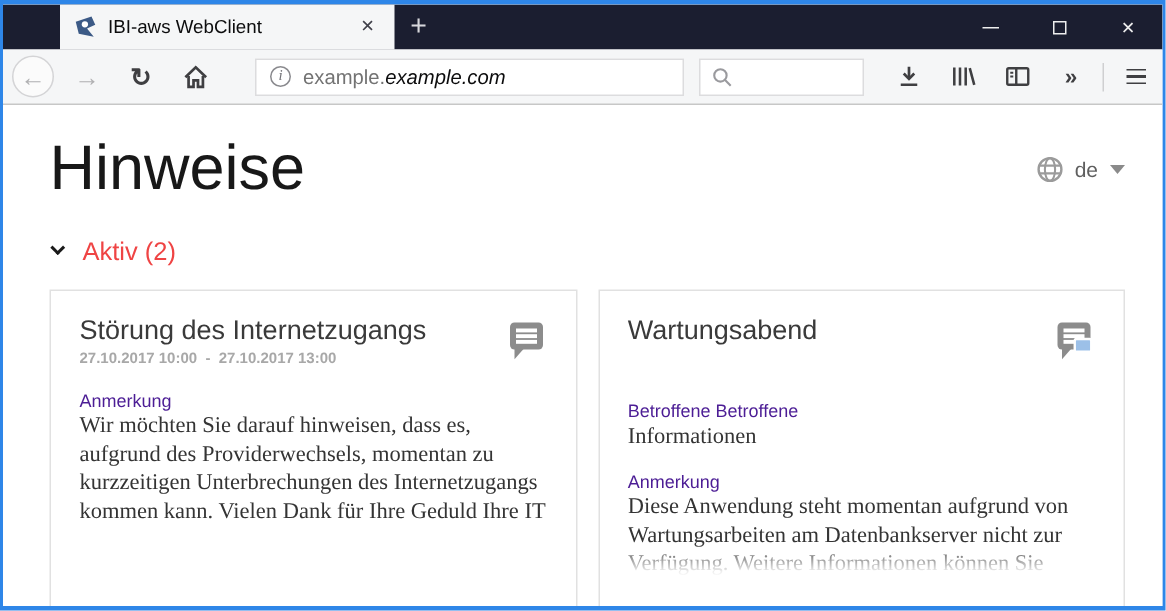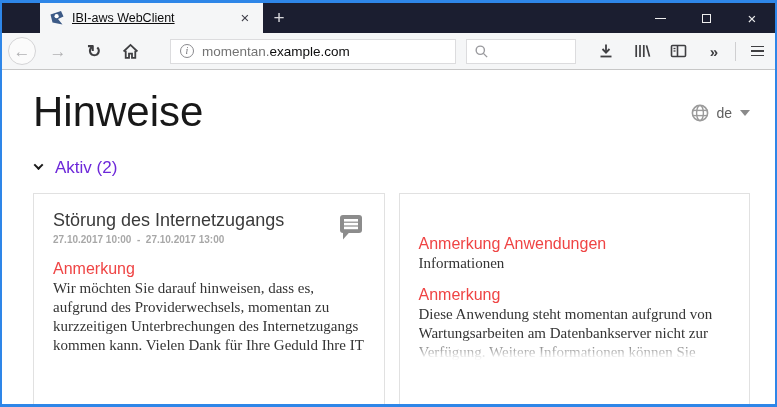--- a/index.html
+++ b/index.html
@@ -6,21 +6,21 @@
   body { font-family:"Liberation Sans", sans-serif; background:#e8e8e8; }
 
   .window { width:777px; height:407px; background:#fff; position:relative; overflow:hidden;
             border:2px solid #2e86e8; border-top-width:3px; border-bottom-width:3px; }
 
   
   .titlebar { height:30px; background:#1b1e30; display:flex; align-items:stretch; }
   .tab-strip { display:flex; margin-left:38px; }
   .tab { width:223px; background:#f5f6f7; display:flex; align-items:center; gap:7px; padding:0 9px; cursor:default; }
   .favicon { width:16px; height:16px; flex:0 0 auto; }
-  .tab-title { flex:1; font-size:12.5px; color:#0c0c0d; white-space:nowrap; overflow:hidden;text-decoration:underline; }
+  .tab-title { flex:1; font-size:12.5px; color:#0c0c0d; white-space:nowrap; overflow:hidden; }
   .tab-close { font-size:15px; color:#40404a; width:18px; text-align:center; line-height:18px; border-radius:2px; }
   .new-tab { width:32px; color:#d7d7db; font-size:19px; font-weight:300; text-align:center; line-height:29px; }
   .win-controls { margin-left:auto; display:flex; }
   .win-btn { width:46px; display:flex; align-items:center; justify-content:center; color:#eee; }
   .min-glyph { width:11px; height:1px; background:#eee; }
   .max-glyph { width:9px; height:9px; border:1px solid #eee; }
   .close-glyph { font-size:15px; line-height:1; }
 
   
   .toolbar { height:37px; background:#f5f6f7; border-bottom:1px solid #c7c7c7; display:flex; align-items:center; padding:0 4px 0 6px; }
@@ -29,50 +29,50 @@
   .nav-glyph { font-size:17px; color:#3f3f42; line-height:1; }
   .disabled .nav-glyph { color:#b1b1b3; }
   .back-circle { width:28px; height:28px; border:1px solid #d4d4d6; border-radius:50%; background:#fbfbfb;
                  display:flex; align-items:center; justify-content:center; }
   .urlbar { margin-left:26px; width:286px; height:25px; background:#fff; border:1px solid #dcdcde;
             display:flex; align-items:center; gap:8px; padding:0 9px; }
   .info-badge { width:14px; height:14px; border:1px solid #8a8a8e; border-radius:50%; color:#737378;
                 font-size:10px; line-height:12px; text-align:center; font-family:"Liberation Serif", serif; font-style:italic; flex:0 0 auto; }
   .url-text { font-size:13.5px; white-space:nowrap; }
   .url-sub { color:#737373; }
-  .url-dom { color:#0c0c0d; }
+  .url-dom { color:#0c0c0d;font-style:italic; }
   .searchbar { margin-left:10px; width:110px; height:25px; background:#fff; border:1px solid #dcdcde;
                display:flex; align-items:center; padding:0 7px; }
   .flex-spacer { flex:1; }
   .sep-v { width:1px; height:19px; background:#cfcfd1; margin:0 7px; }
   .overflow-glyph { font-size:15px; color:#3f3f42; font-weight:bold; }
   .hamburger { display:flex; flex-direction:column; gap:3px; }
   .hamburger span { display:block; width:13px; height:1.6px; background:#3f3f42; }
 
   
   .content { padding:14px 25px 0 31px; background:#fff; height:334px; }
   .page-head { display:flex; justify-content:space-between; align-items:center; }
   .page-title { font-size:42px; font-weight:400; color:#181818; margin-top:4px; }
   .lang-sel { display:flex; align-items:center; gap:6px; margin-top:6px;text-align:center; }
   .lang-code { font-size:14px; color:#5f5f5f; }
   .caret-down { width:0; height:0; border-left:5px solid transparent; border-right:5px solid transparent;
                 border-top:6px solid #8a8a8a; margin-left:2px; }
 
   .section-row { margin-top:22px; display:flex; align-items:center; }
   .chev { width:7px; height:7px; border-right:2px solid #1a1a1a; border-bottom:2px solid #1a1a1a;
           transform:rotate(45deg) translate(-1px,-1px); margin:0 13px 3px 2px; }
-  .section-label { font-size:17px; color:#6d28d9; }
+  .section-label { font-size:17px; color:#ef4444; }
 
   .cards { margin-top:15px; display:flex; gap:14px; }
   .card { width:354px; height:248px; border:1px solid #e1e1e1; background:#fff; padding:16px 19px 0 19px; }
   .card-head { display:flex; justify-content:space-between; align-items:flex-start; }
   .card-title { font-size:18px; font-weight:400; color:#3a3a3a; }
   .card-date { margin-top:3px; font-size:10px; font-weight:bold; color:#a8a8a8; }
   .bubble { flex:0 0 auto; margin-top:2px; }
-  .field-label { font-size:16px; color:#ef4444; }
+  .field-label { font-size:12px; color:#4c1d95; }
   .field-text { font-size:15px; color:#343434; line-height:19px; margin-top:1px;font-family:Liberation Serif, serif; }
   .mt-lbl1 { margin-top:15px; }
   .mt-lbl2 { margin-top:25px; }
   .mt-lbl3 { margin-top:13px; }
   .clamp { position:relative; max-height:57px; overflow:hidden; }
   .clamp::after { content:""; position:absolute; left:0; right:0; bottom:0; height:24px;
                   background:linear-gradient(rgba(255,255,255,0), rgba(255,255,255,.92) 80%, #fff); }
 </style>
 </head>
 <body>
@@ -118,21 +118,21 @@
     </div>
     <div class="tool-btn">
       <svg width="17" height="17" viewBox="0 0 16 16">
         <path d="M1.5 8 L8 1.8 L14.5 8" fill="none" stroke="#3f3f42" stroke-width="1.7"></path>
         <path d="M3.5 7.2 V14 H6.6 V10 H9.4 V14 H12.5 V7.2" fill="none" stroke="#3f3f42" stroke-width="1.7"></path>
       </svg>
     </div>
 
     <div class="urlbar">
       <span class="info-badge">i</span>
-      <span class="url-text"><span class="url-sub">momentan.</span><span class="url-dom">example.com</span></span>
+      <span class="url-text"><span class="url-sub">example.</span><span class="url-dom">example.com</span></span>
     </div>
 
     <div class="searchbar">
       <svg width="15" height="15" viewBox="0 0 16 16">
         <circle cx="6.7" cy="6.7" r="4.4" fill="none" stroke="#9a9a9e" stroke-width="1.5"></circle>
         <line x1="10" y1="10" x2="14" y2="14" stroke="#9a9a9e" stroke-width="1.5"></line>
       </svg>
     </div>
 
     <div class="flex-spacer"></div>
@@ -208,21 +208,32 @@
             <rect x="7" y="7" width="14" height="2.6" fill="#fff"></rect>
             <rect x="7" y="10.8" width="14" height="2.6" fill="#fff"></rect>
             <rect x="7" y="14.6" width="14" height="2.6" fill="#fff"></rect>
           </svg>
         </div>
         <div class="field-label mt-lbl1">Anmerkung</div>
         <div class="field-text">Wir möchten Sie darauf hinweisen, dass es, aufgrund des Providerwechsels, momentan zu kurzzeitigen Unterbrechungen des Internetzugangs kommen kann. Vielen Dank für Ihre Geduld Ihre IT</div>
       </div>
 
       <div class="card">
-        <div class="field-label mt-lbl2">Anmerkung Anwendungen</div>
+        <div class="card-head">
+          <div class="card-title">Wartungsabend</div>
+          <svg class="bubble" width="28" height="30" viewBox="0 0 28 30">
+            <rect x="3" y="3" width="22" height="18" rx="3" fill="#8c8c8c"></rect>
+            <polygon points="6,19 6,27.5 13.5,19" fill="#8c8c8c"></polygon>
+            <rect x="7" y="7" width="14" height="2.6" fill="#fff"></rect>
+            <rect x="7" y="10.8" width="14" height="2.6" fill="#fff"></rect>
+            <rect x="7" y="14.6" width="11" height="2.6" fill="#fff"></rect>
+            <rect x="14.5" y="14" width="11" height="8.5" rx="1.2" fill="#9cc0e8" stroke="#fff" stroke-width="1.6"></rect>
+          </svg>
+        </div>
+        <div class="field-label mt-lbl2">Betroffene Betroffene</div>
         <div class="field-text">Informationen</div>
         <div class="field-label mt-lbl3">Anmerkung</div>
         <div class="field-text clamp">Diese Anwendung steht momentan aufgrund von Wartungsarbeiten am Datenbankserver nicht zur Verfügung. Weitere Informationen können Sie</div>
       </div>
 
     </div>
   </div>
 </div>
 
 </body></html>

